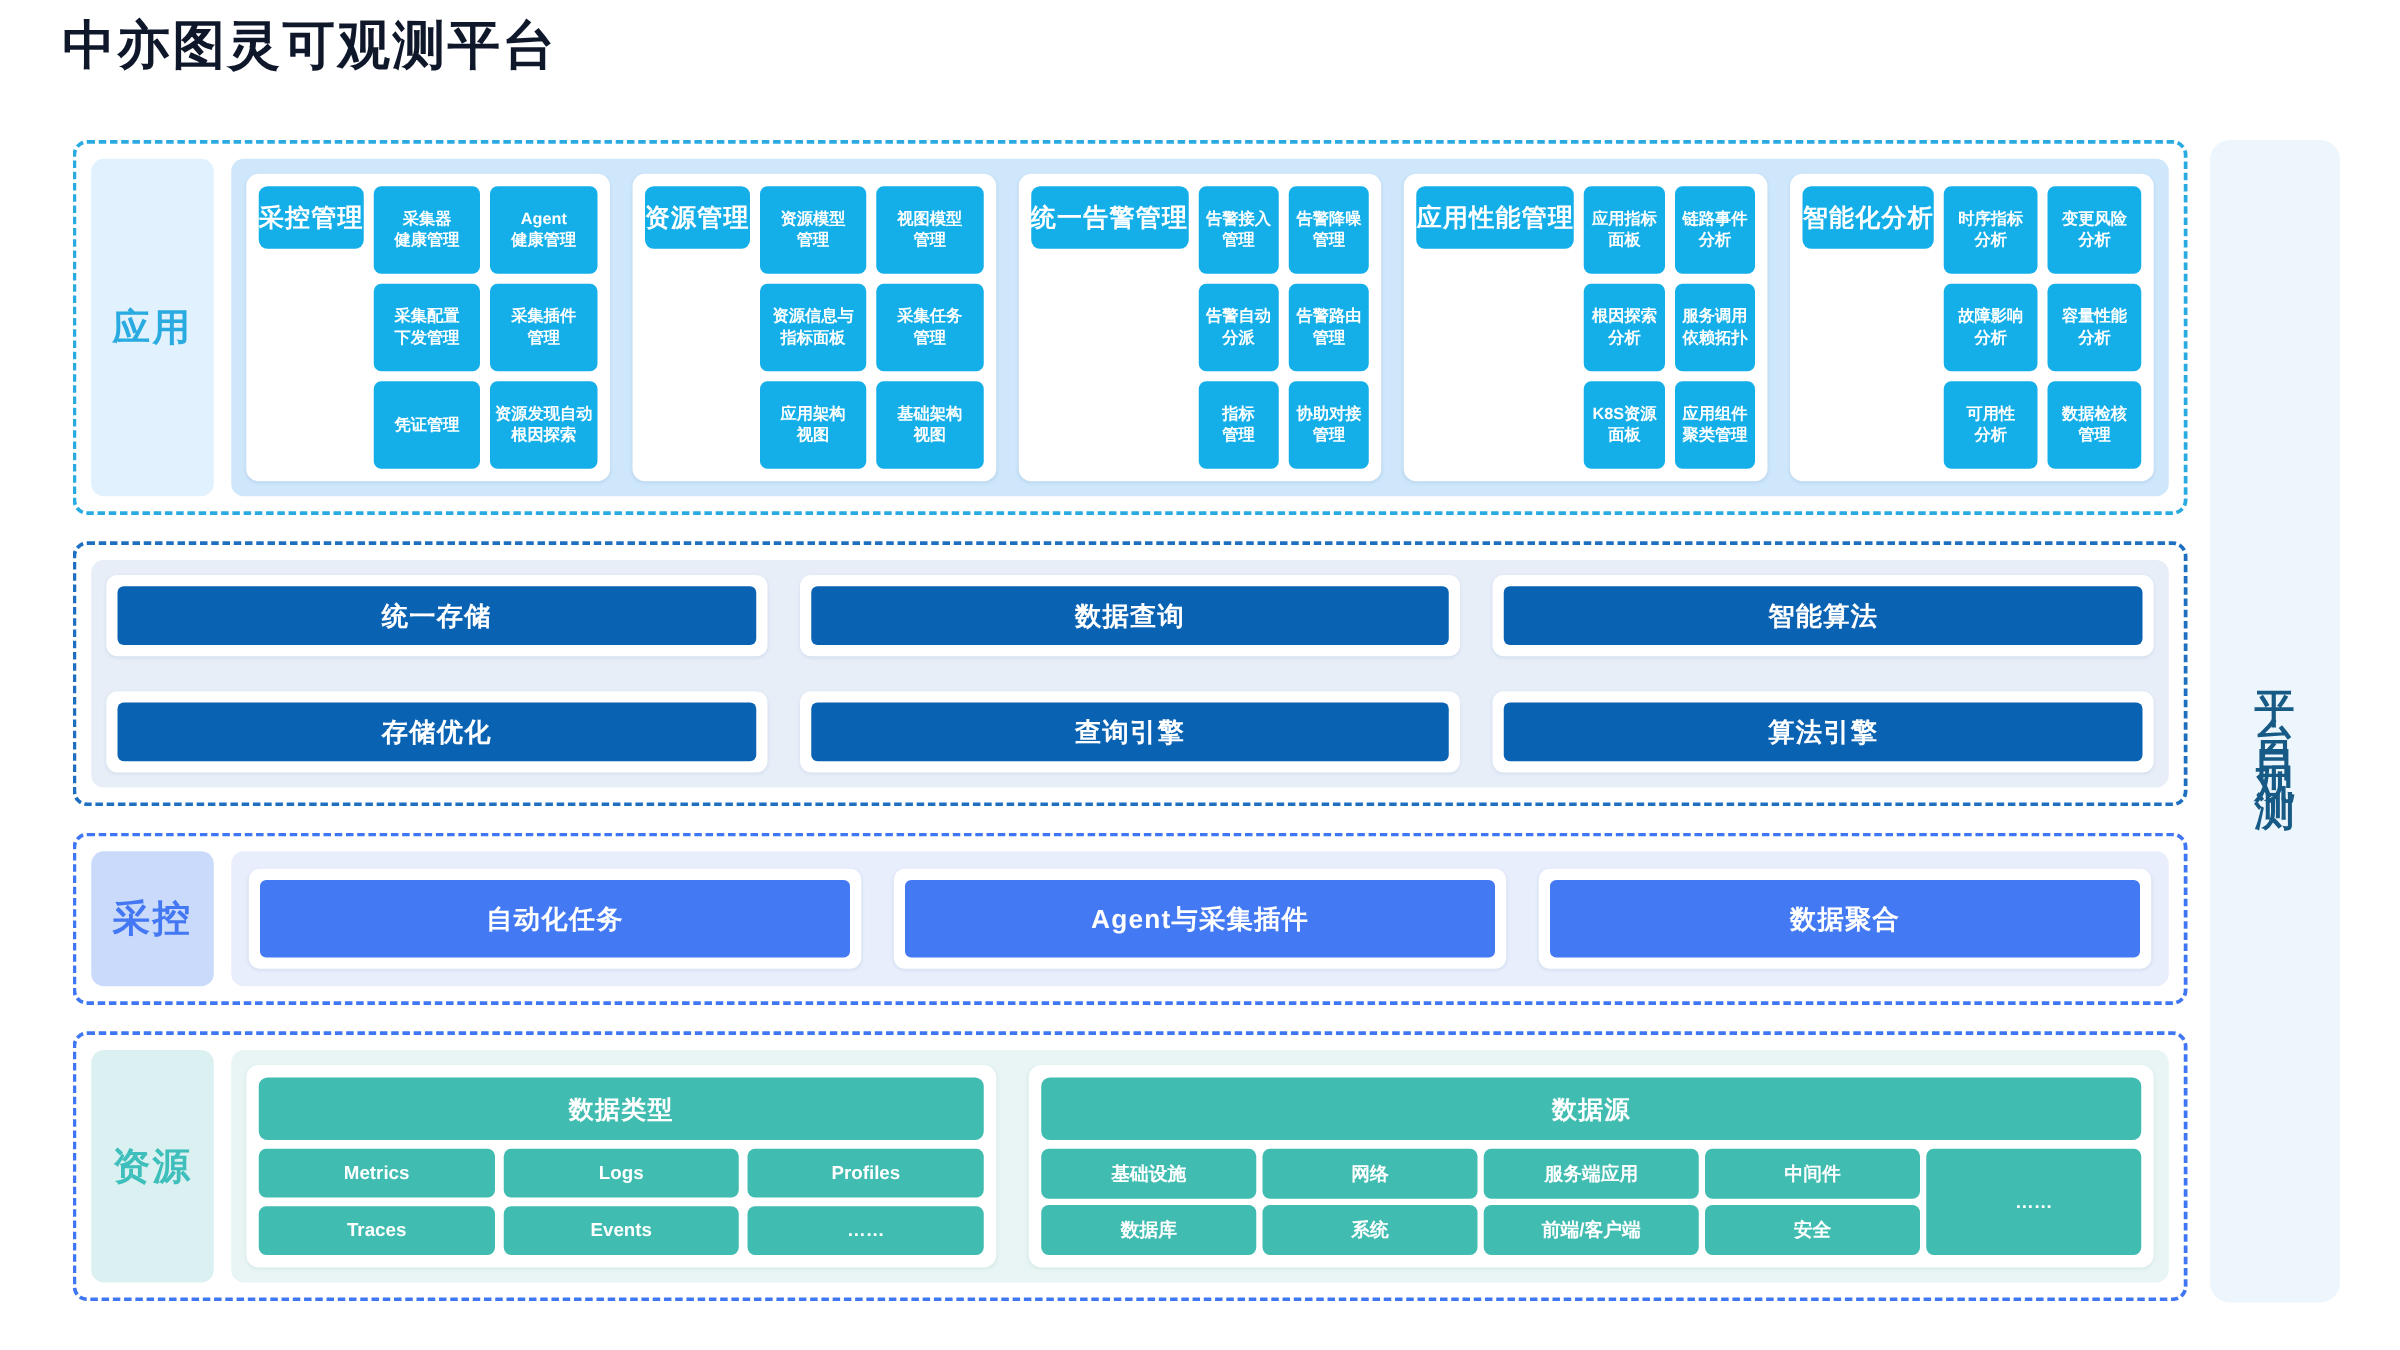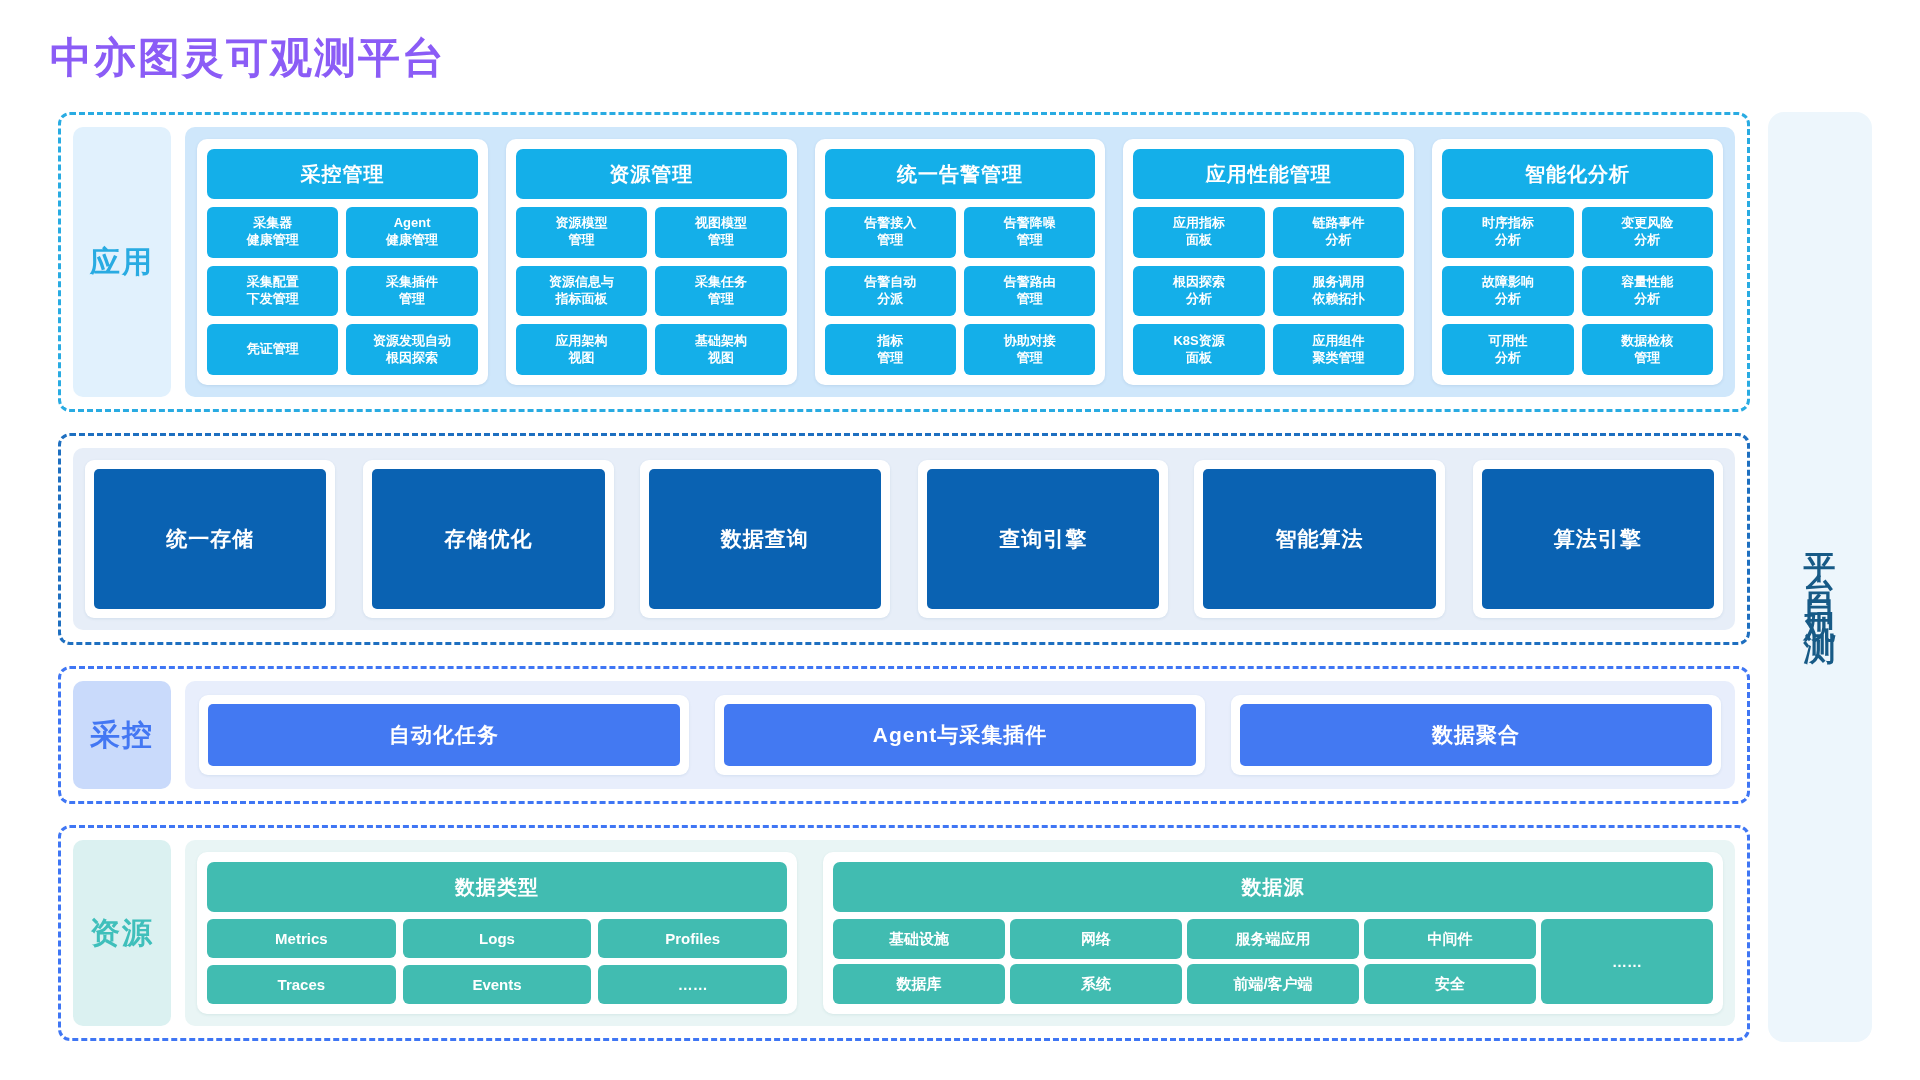--- a/index.html
+++ b/index.html
@@ -1,42 +1,42 @@
 <!DOCTYPE html>
 <html><head>
 <meta charset="utf-8">
 <style>
   * { margin:0; padding:0; box-sizing:border-box; }
   html,body { width:1920px; height:1080px; background:#fff; overflow:hidden;
               font-family:"Liberation Sans","DejaVu Sans",sans-serif; }
-  .title { position:absolute; left:50px; top:30px; font-size:42px; font-weight:900; color:#8b5cf6; letter-spacing:2px; }
+  .title { position:absolute; left:50px; top:8px; font-size:42px; font-weight:900; color:#0f172a; letter-spacing:2px; }
   .content { position:absolute; left:58px; top:112px; width:1814px; height:930px; display:flex; gap:18px; }
   .sections { flex:1; display:flex; flex-direction:column; gap:21px; }
   section.sec { display:flex; gap:14px; padding:12px; border-radius:12px; }
   .sec-label { width:98px; border-radius:10px; display:flex; align-items:center; justify-content:center;
                font-size:30px; font-weight:700; letter-spacing:2px; flex:none; }
   .sec-panel { flex:1; border-radius:10px; padding:12px; }
 
   
   .sec-app { height:300px; border:3px dashed #29ABE2; }
   .sec-app .sec-label { background:#E1F1FD; color:#29ABE2; }
   .sec-app .sec-panel { background:#CFE7FB; display:grid; grid-template-columns:repeat(5,1fr); gap:18px; }
-  .app-card { background:#fff; border-radius:10px; padding:10px; display:flex; flex-direction:column; gap:8px;
+  .app-card { background:#fff; border-radius:10px; padding:10px; display:flex; flex-direction:row; gap:8px;
               box-shadow:0 1px 3px rgba(30,90,140,.12); }
   .app-head { height:50px; flex:none; background:#14AFE9; border-radius:7px; color:#fff; font-size:20px; font-weight:700;
               display:flex; align-items:center; justify-content:center; letter-spacing:1px; }
   .app-grid { flex:1; display:grid; grid-template-columns:1fr 1fr; gap:8px; }
   .app-cell { background:#14AFE9; border-radius:6px; color:#fff; font-size:13px; font-weight:600; line-height:1.3;
               display:flex; align-items:center; justify-content:center; text-align:center; white-space:pre-line; padding:2px; }
 
   
   .sec-data { height:212px; border:3px dashed #1E6FC0; }
   .sec-data .sec-label { background:#D9E8F7; color:#1B75BC; }
   .sec-data .sec-panel { background:#E7EEF8; display:grid; grid-template-columns:repeat(3,1fr); gap:26px; }
-  .bar-stack { display:flex; gap:28px; }
+  .bar-stack { display:flex; flex-direction:column; gap:28px; }
   .bar-wrap { background:#fff; border-radius:9px; padding:9px; flex:1; display:flex;
               box-shadow:0 1px 3px rgba(30,90,140,.10); }
   .bar-data { flex:1; background:#0A62B2; border-radius:5px; color:#fff; font-size:21px; font-weight:700;
               display:flex; align-items:center; justify-content:center; letter-spacing:1px; }
 
   
   .sec-collect { height:138px; border:3px dashed #3F76F4; }
   .sec-collect .sec-label { background:#C9DAFB; color:#4377F3; }
   .sec-collect .sec-panel { background:#E8EEFC; display:grid; grid-template-columns:repeat(3,1fr); gap:26px; padding:14px; }
   .bar-collect { flex:1; background:#4379F2; border-radius:5px; color:#fff; font-size:21px; font-weight:700;

